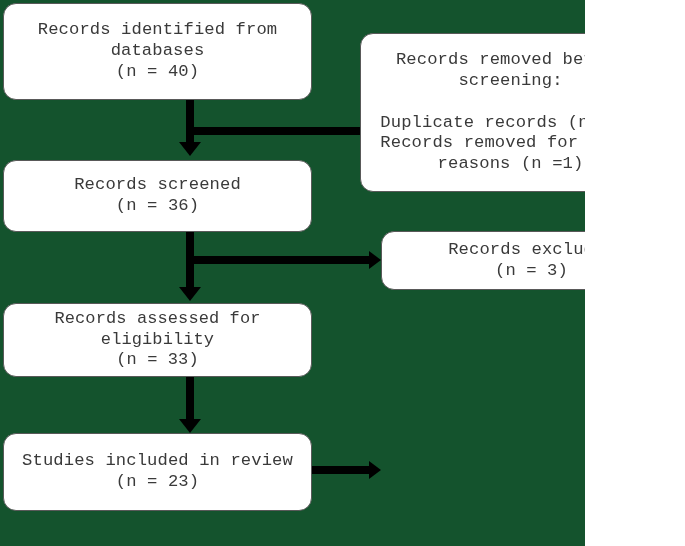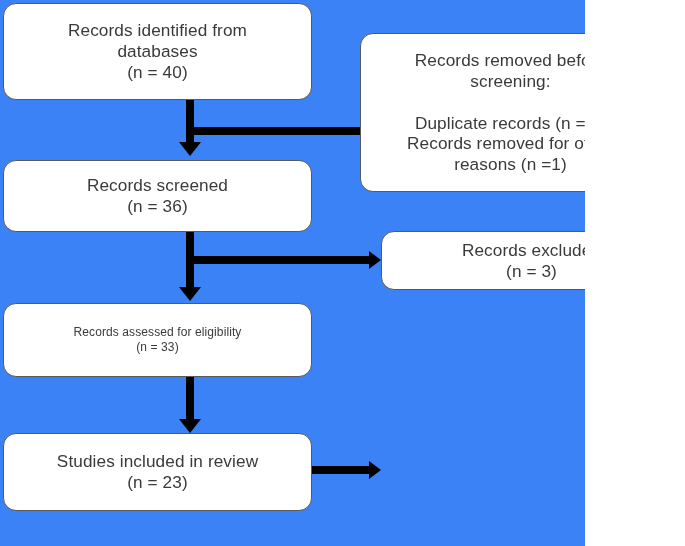--- a/index.html
+++ b/index.html
@@ -8,22 +8,23 @@
     padding: 0;
     background: #ffffff;
   }
   body {
     font-family: "Liberation Sans", sans-serif;
   }
   #diagram {
     position: relative;
     width: 585px;
     height: 546px;
-    background: #3b82f6;
+    background: #14532d;
     overflow: hidden;
+    font-family: Liberation Mono, monospace;
   }
   .node {
     position: absolute;
     box-sizing: border-box;
     background: #ffffff;
     border: 1.4px solid #595959;
     border-radius: 13px;
     display: flex;
     align-items: center;
     justify-content: center;
@@ -38,21 +39,21 @@
   .node .lines {
     width: 100%;
     white-space: pre-line;
   }
   
   #box-identified   { left: 3px;   top: 3px;   width: 309px; height: 97px; }
   #box-removed      { left: 360px; top: 33px;  width: 301px; height: 159px; }
   #box-screened     { left: 3px;   top: 160px; width: 309px; height: 72px; text-align: center; }
   #box-excluded     { left: 381px; top: 231px; width: 301px; height: 59px; }
   #box-assessed     { left: 3px;   top: 303px; width: 309px; height: 74px; }
-  #box-assessed .lines { font-size: 12px; }
+  #box-assessed .lines { font-size: 17px; }
   #box-included     { left: 3px;   top: 433px; width: 309px; height: 78px; }
   #box-conditions   { left: 381px; top: 433px; width: 301px; height: 101px; }
 
   
   .conn { position: absolute; background: #000000; z-index: 1; }
   .vstem { width: 8px; }
   .hstem { height: 8px; }
   .arrow-down {
     position: absolute;
     width: 0; height: 0;

